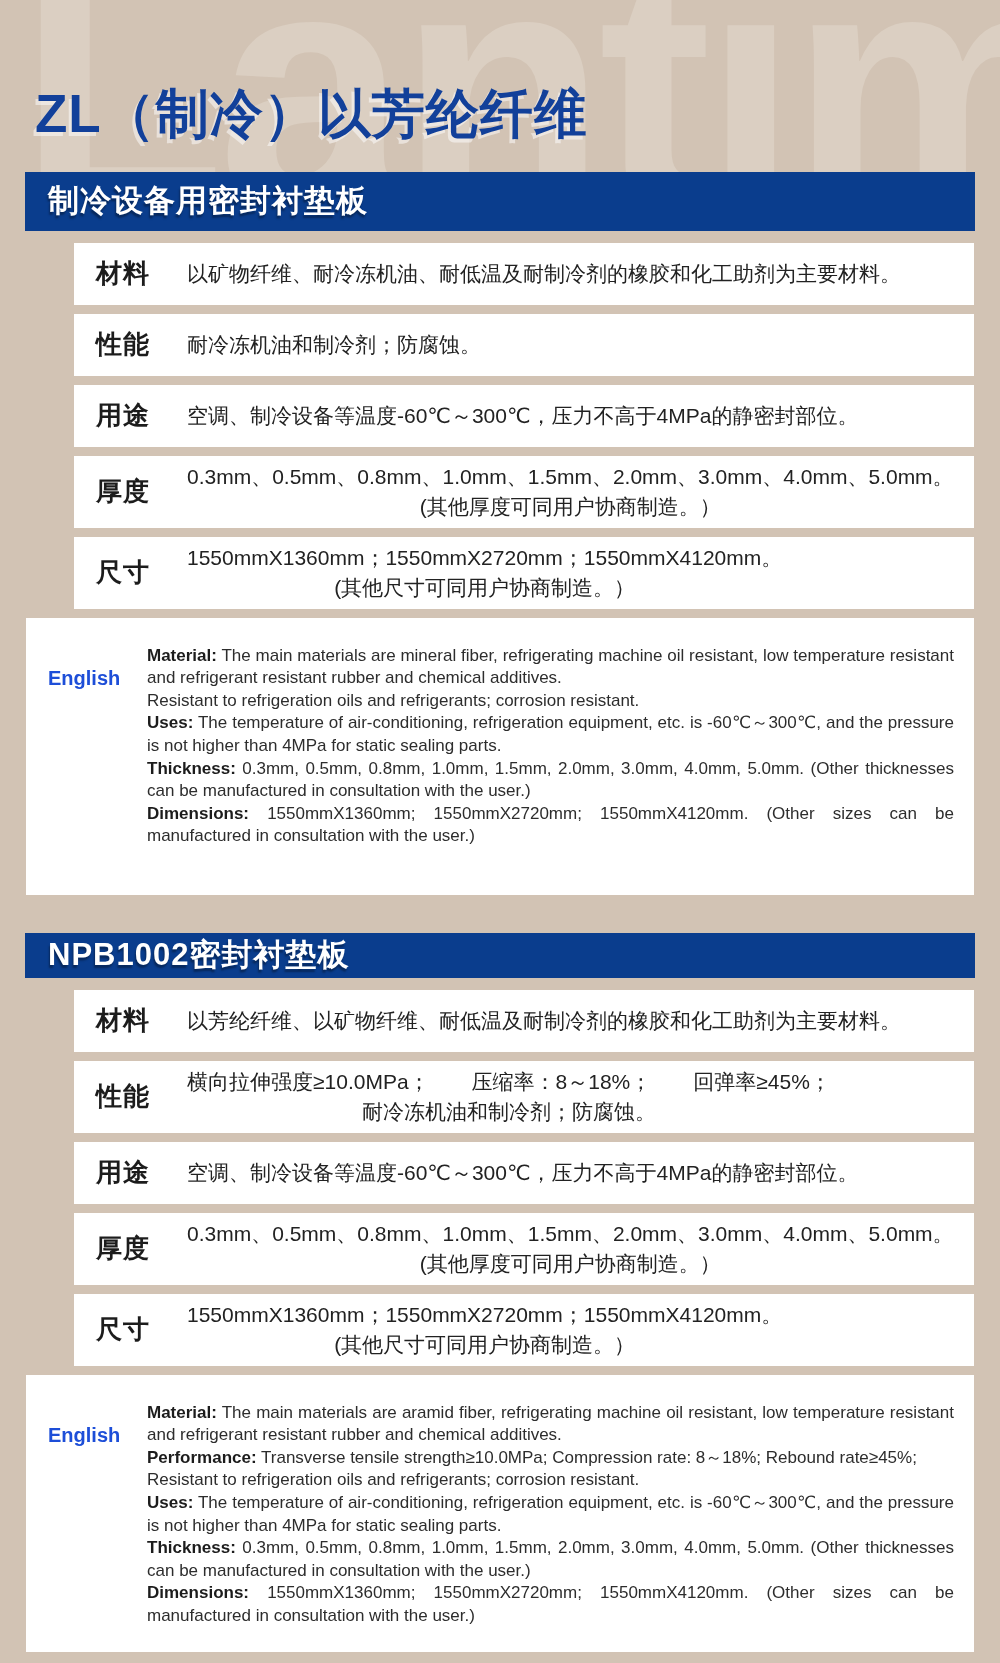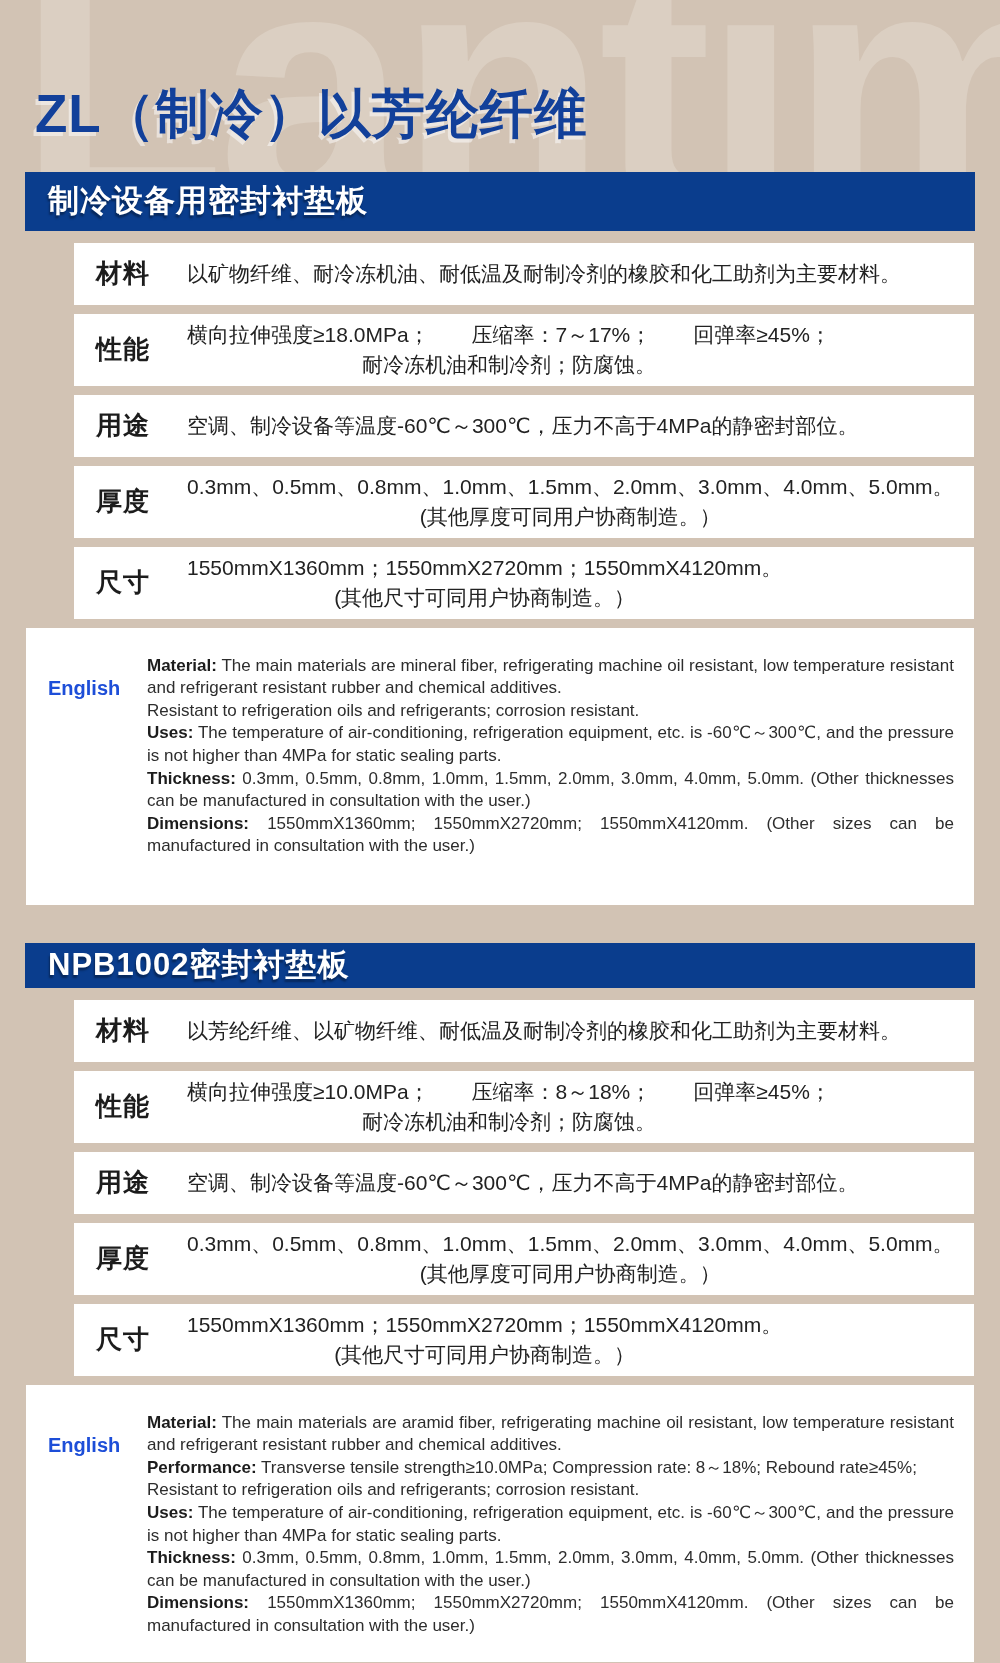--- a/index.html
+++ b/index.html
@@ -128,21 +128,20 @@
         <div class="spec-label">材料</div>
         <div class="spec-value">
           <div class="line">以矿物纤维、耐冷冻机油、耐低温及耐制冷剂的橡胶和化工助剂为主要材料。</div>
 
         </div>
       </div>
 
       <div class="spec-row">
         <div class="spec-label">性能</div>
         <div class="spec-value">
-          <div class="line">横向拉伸强度≥18.0MPa；　　压缩率：7～17%；　　回弹率≥45%；</div>
           <div class="line">耐冷冻机油和制冷剂；防腐蚀。</div>
         </div>
       </div>
 
       <div class="spec-row">
         <div class="spec-label">用途</div>
         <div class="spec-value">
           <div class="line">空调、制冷设备等温度-60℃～300℃，压力不高于4MPa的静密封部位。</div>
 
         </div>

